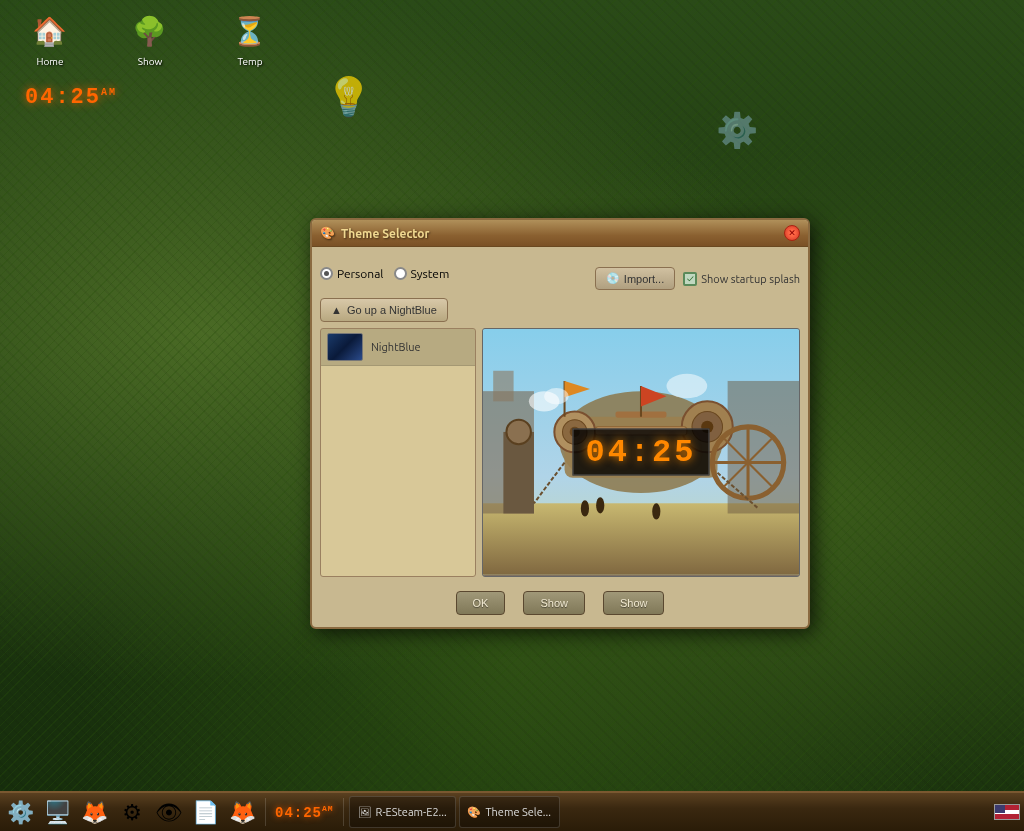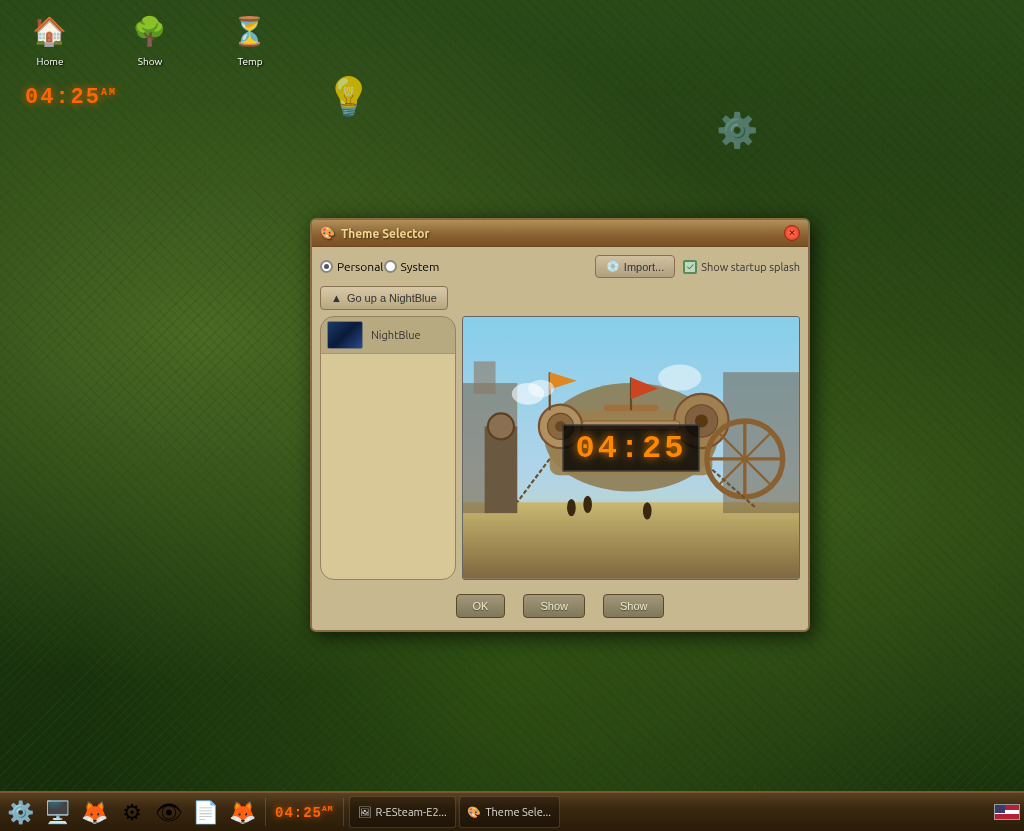--- a/index.html
+++ b/index.html
@@ -299,25 +299,25 @@
     }
 
     
     .dialog-main {
       display: flex;
       gap: 6px;
     }
 
     
     .theme-list {
-      width: 136px;
+      width: 156px;
       flex-shrink: 0;
       background: #d8c898;
       border: 1px solid #9a8060;
-      border-radius: 14px;
+      border-radius: 3px;
       overflow: hidden;
     }
 
     .theme-item {
       display: flex;
       align-items: center;
       gap: 8px;
       padding: 4px 6px;
       cursor: pointer;
       border-bottom: 1px solid rgba(0,0,0,0.1);
@@ -478,21 +478,21 @@
     <div class="dialog-titlebar">
       <div class="dialog-title-left">
         <span>🎨</span>
         <span>Theme Selector</span>
       </div>
       <div class="dialog-close-btn">✕</div>
     </div>
 
     <div class="dialog-content">
 
-      <div style="display:flex; align-items:center; margin-bottom:8px;">
+      <div style="display:flex; align-items:flex-start; gap:10px; margin-bottom:8px;margin-top:12px;">
         <div class="radio-option">
           <div class="radio-btn active"></div>
           <span>Personal</span>
         </div>
         <div class="radio-option">
           <div class="radio-btn"></div>
           <span>System</span>
         </div>
 
         <div class="import-splash-row">

